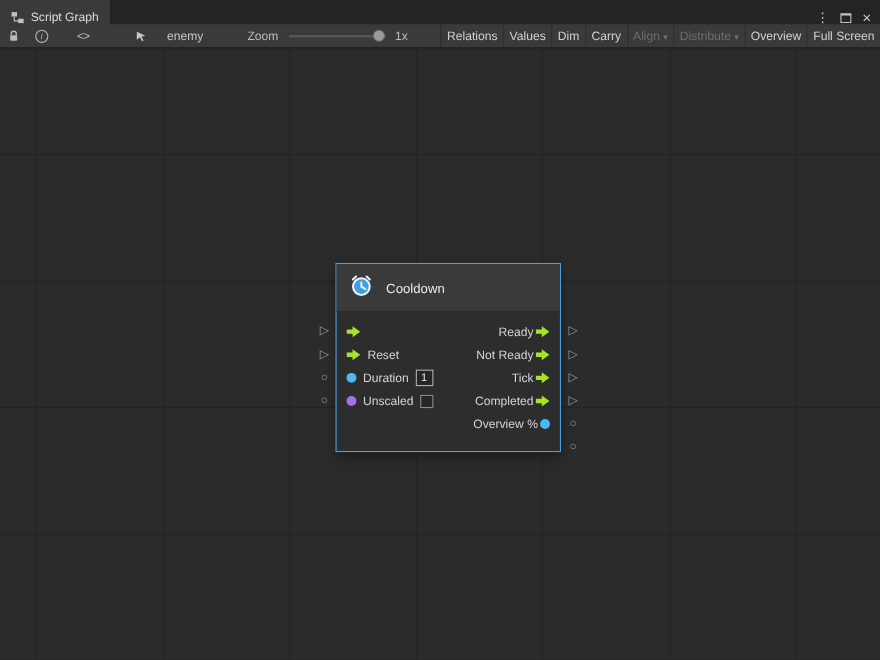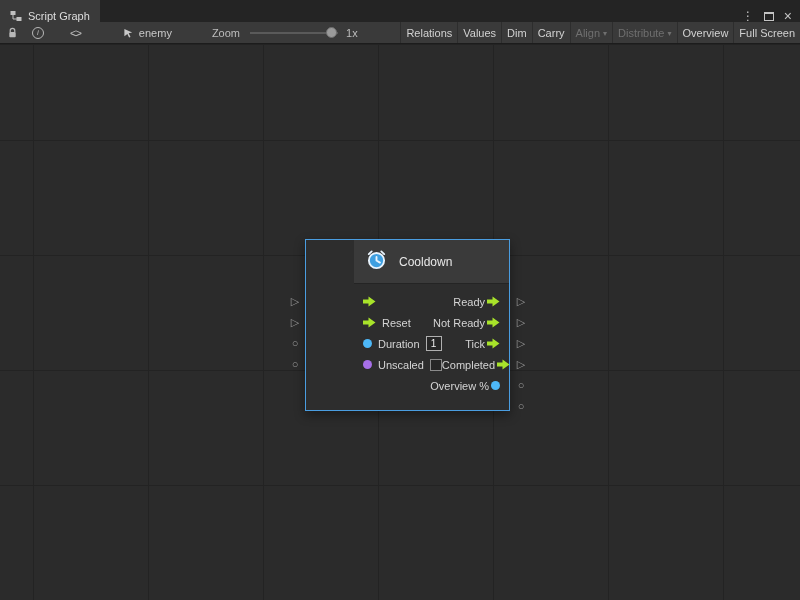--- a/index.html
+++ b/index.html
@@ -22,21 +22,21 @@
   
   .toolbar { position:absolute; top:22px; left:0; right:0; height:22px; background:#3a3a3a;
     border-bottom:1px solid #1c1c1c; display:flex; align-items:center;
     font-size:11px; color:#c8c8c8; }
   .tb-icon { display:inline-flex; align-items:center; justify-content:center; }
   .lock { margin-left:7px; }
   .infoc { margin-left:14px; width:12px; height:12px; border:1px solid #b8b8b8;
     border-radius:50%; font-size:8px; font-style:italic; color:#b8b8b8;
     display:inline-flex; align-items:center; justify-content:center; }
   .codeic { margin-left:26px; letter-spacing:-1px; color:#c0c0c0; font-size:11px; }
-  .crumb { margin-left:42px; display:flex; align-items:center; gap:5px; }
+  .crumb { margin-left:42px; display:flex; align-items:center; gap:18px; }
   .zoomlbl { margin-left:40px; color:#bdbdbd; }
   .slider { margin-left:10px; position:relative; width:88px; height:22px; }
   .slider .track { position:absolute; left:0; right:0; top:10px; height:2px; background:#5a5a5a; }
   .slider .handle { position:absolute; top:5px; left:76px; width:11px; height:11px;
     border-radius:50%; background:#9a9a9a; border:1px solid #6e6e6e; }
   .zoomval { margin-left:8px; color:#bdbdbd; }
   .tb-buttons { margin-left:auto; display:flex; height:100%; }
   .tb-btn { display:flex; align-items:center; gap:3px; padding:0 5px; height:100%;
     border-left:1px solid rgba(0,0,0,0.22); color:#d2d2d2; cursor:default; white-space:nowrap; }
   .tb-btn.disabled { color:#6f6f6f; }
@@ -46,21 +46,21 @@
   .canvas { position:absolute; top:44px; left:0; width:800px; height:556px;
     background-color:#2b2b2b;
     background-image:
       repeating-linear-gradient(to right, #232323 0 1px, transparent 1px 115px),
       repeating-linear-gradient(to bottom, #232323 0 1px, transparent 1px 115px);
     background-position: 33px 0, 0 96px; }
 
   
   .node-area { position:absolute; left:305px; top:195px; width:205px; }
   .node { width:205px; border:1px solid var(--selection,#4a9de0); background:#2d2d2d;
-    box-shadow:0 4px 10px rgba(0,0,0,0.4);padding-left:48px; }
+    box-shadow:0 4px 10px rgba(0,0,0,0.4); }
   .node-header { height:44px; background:#3a3a3a; border-bottom:1px solid #242424;
     display:flex; align-items:center; gap:10px; padding:0 10px; cursor:default; }
   .node-title { color:#e8e8e8; font-size:12px; }
   .node-body { padding:7px 0 14px; }
   .node-row { height:21px; display:flex; align-items:center; padding:0 9px; }
   .row-left { display:flex; align-items:center; gap:6px; }
   .row-right { margin-left:auto; display:flex; align-items:center; gap:2px; }
   .port-label { color:#d4d4d4; font-size:11px; white-space:nowrap; }
   .flow-arrow { display:inline-flex; color:var(--flow-port,#a8e32a); }
   .dot { display:inline-block; width:9px; height:9px; border-radius:50%; }

